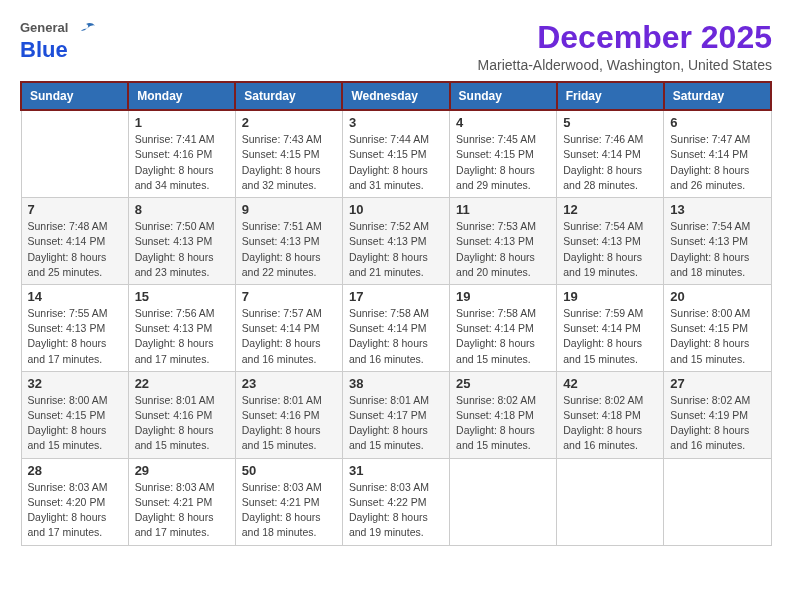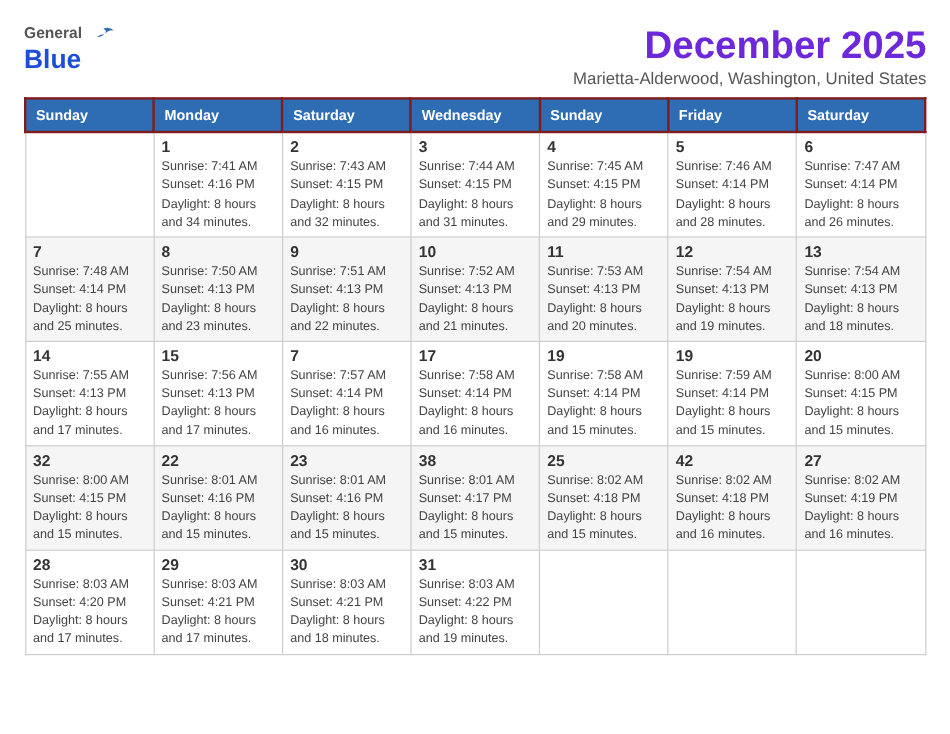--- a/index.html
+++ b/index.html
@@ -255,21 +255,21 @@
         <tr>
           <td>
             <span class="day-number">28</span>
             <div class="day-info">Sunrise: 8:03 AM<br>Sunset: 4:20 PM<br>Daylight: 8 hours<br>and 17 minutes.</div>
           </td>
           <td>
             <span class="day-number">29</span>
             <div class="day-info">Sunrise: 8:03 AM<br>Sunset: 4:21 PM<br>Daylight: 8 hours<br>and 17 minutes.</div>
           </td>
           <td>
-            <span class="day-number">30</span>
+            <span class="day-number">50</span>
             <div class="day-info">Sunrise: 8:03 AM<br>Sunset: 4:21 PM<br>Daylight: 8 hours<br>and 18 minutes.</div>
           </td>
           <td>
             <span class="day-number">31</span>
             <div class="day-info">Sunrise: 8:03 AM<br>Sunset: 4:22 PM<br>Daylight: 8 hours<br>and 19 minutes.</div>
           </td>
           <td class="empty-cell"></td>
           <td class="empty-cell"></td>
           <td class="empty-cell"></td>
         </tr>

